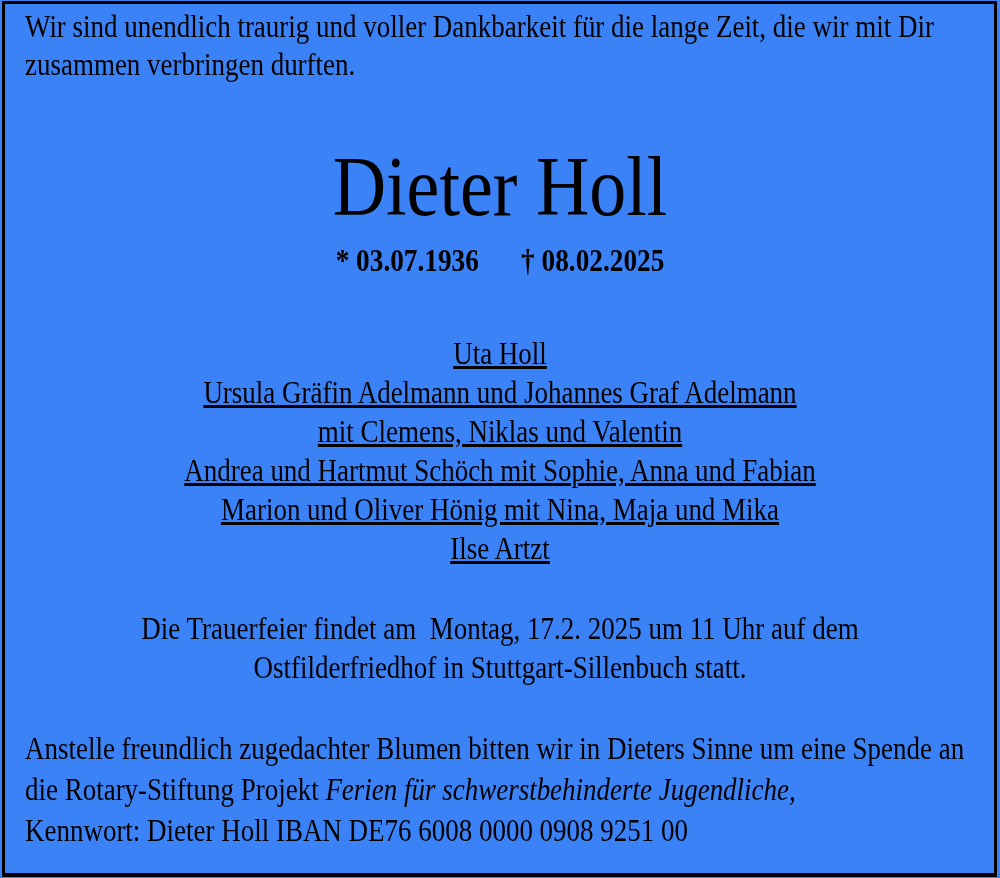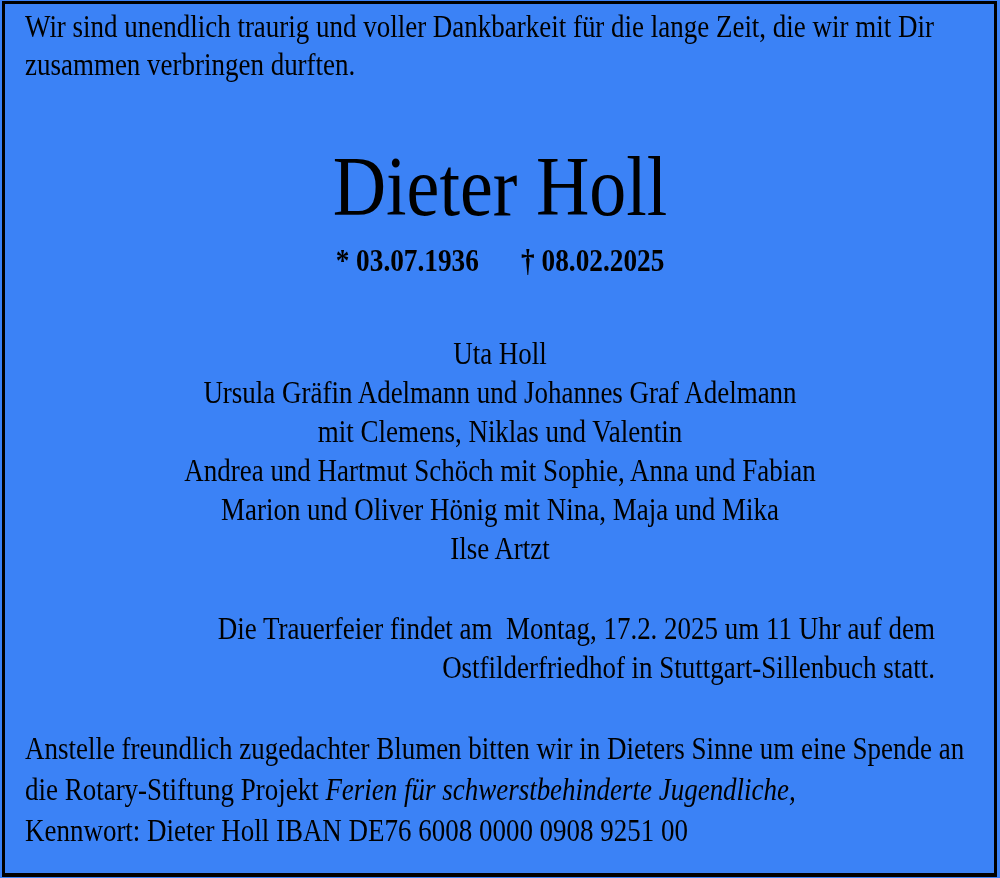--- a/index.html
+++ b/index.html
@@ -72,36 +72,37 @@
   }
   
   .family {
     position: absolute;
     left: 0;
     right: 0;
     top: 334px;
     font-size: 31px;
     line-height: 39px;
     text-align: center;
+    text-decoration: underline;
   }
   .family .line,
   .funeral .line {
     white-space: pre;
     transform: scaleX(0.87);
     transform-origin: 50% 50%;
   }
   
   .funeral {
     position: absolute;
     left: 0;
     right: 0;
     top: 609px;
     font-size: 31px;
     line-height: 39px;
-    text-align: right;
+    text-align: center;
   }
   
   .donation {
     position: absolute;
     left: 25px;
     top: 728px;
     font-size: 31px;
     line-height: 41px;
   }
   .donation .line {

